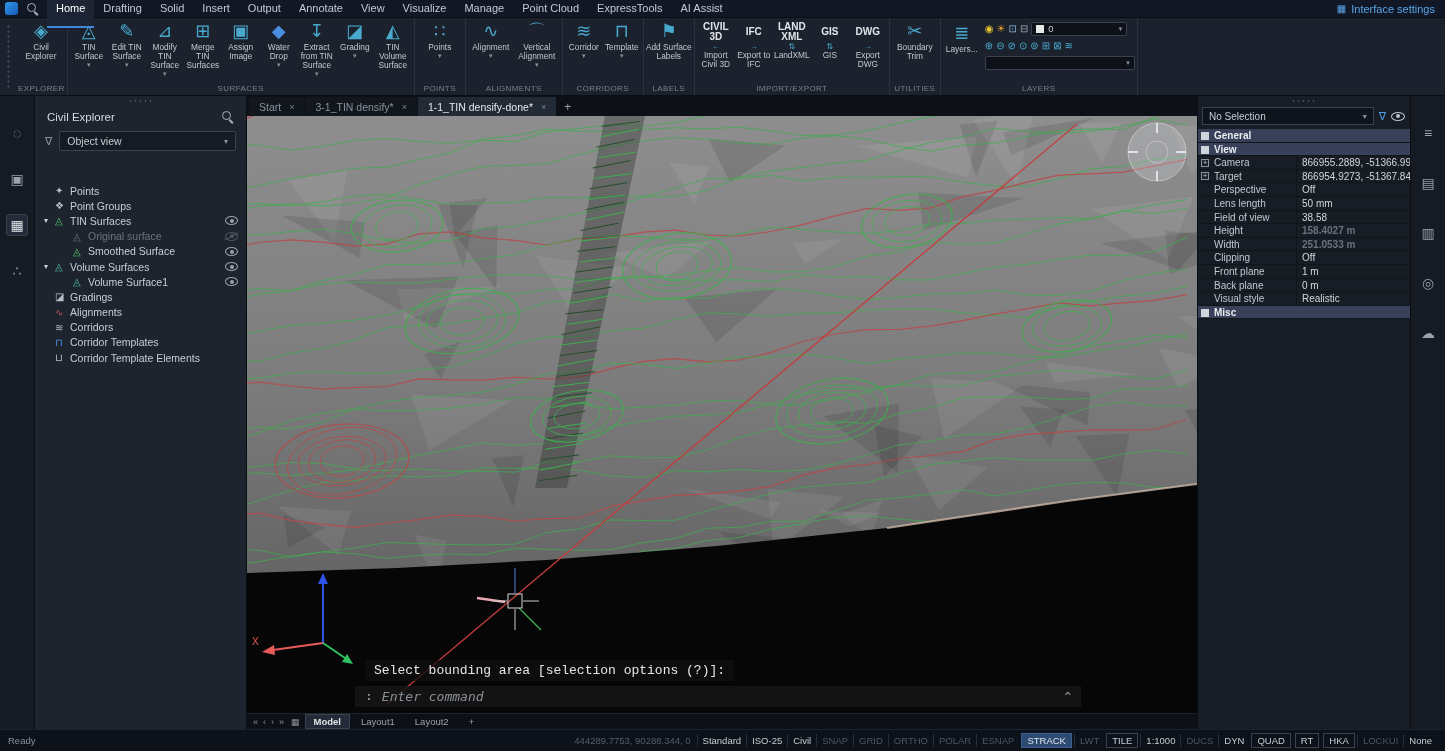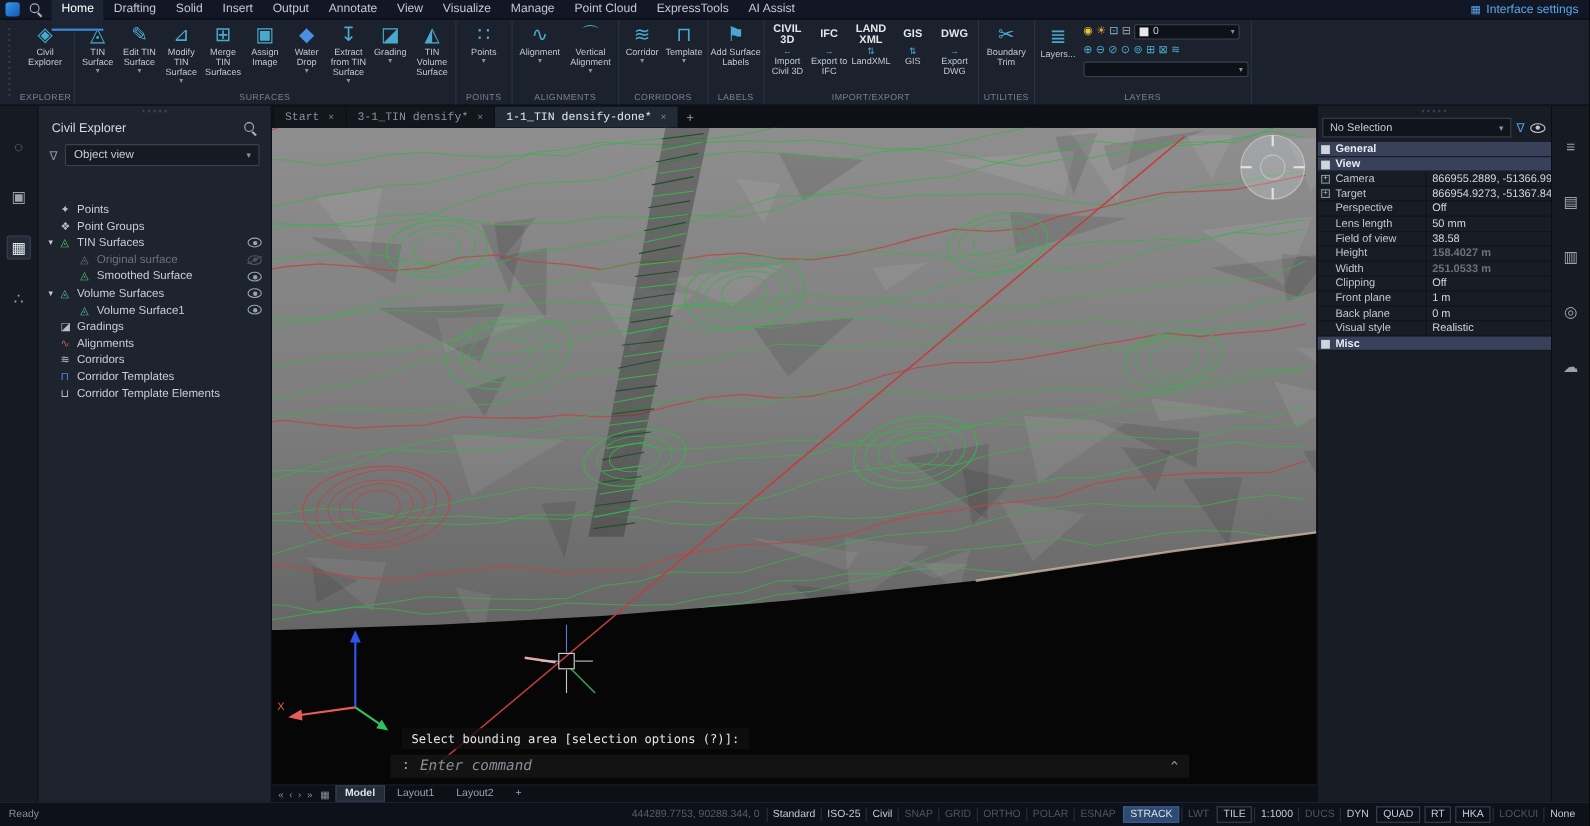--- a/index.html
+++ b/index.html
@@ -70,29 +70,29 @@
   .tlabel{white-space:nowrap;overflow:hidden;}
   .eye{display:none;position:absolute;right:8px;top:3px;width:13px;height:9px;border:1px solid #9aa2ac;border-radius:50%;}
   .eye::after{content:"";position:absolute;left:3.5px;top:1.8px;width:4px;height:4px;border-radius:50%;background:#9aa2ac;}
   .eye.on,.eye.off{display:block;}
   .eye.off{opacity:.38;}
   .eye.off::before{content:"";position:absolute;left:-2px;top:3px;width:15px;height:1px;background:#9aa2ac;transform:rotate(-28deg);}
 
   
   .center{position:absolute;left:247px;top:96px;right:248px;bottom:22px;display:flex;flex-direction:column;z-index:10;}
   .doctabs{height:20px;background:#0d1117;display:flex;align-items:flex-end;padding-left:2px;}
-  .dtabs{display:flex;gap:1px;align-items:flex-end;font-family:Liberation Mono, monospace;}
+  .dtabs{display:flex;gap:1px;align-items:flex-end;}
   .dtab{display:flex;align-items:center;gap:8px;height:19px;padding:0 10px;font-size:10.5px;color:#8a919c;background:#12161d;white-space:nowrap;}
   .dtab.active{background:#222a36;color:#e4e8ec;}
   .dtab .x{font-size:9px;color:#7a828c;}
   .dplus{margin-left:8px;color:#9aa2ac;font-size:12px;padding-bottom:2px;}
   .viewport{flex:1;position:relative;background:#060606;overflow:hidden;}
   .viewport svg{position:absolute;left:0;top:0;}
   .cmd{position:absolute;left:108px;bottom:6px;width:726px;font-family:"DejaVu Sans Mono",monospace;z-index:5;}
-  .cmd-prompt{display:inline-block;margin-left:10px;background:rgba(15,15,15,.78);color:#e6e6e6;font-size:11px;padding:3px 9px;}
+  .cmd-prompt{display:inline-block;margin-left:10px;background:rgba(15,15,15,.78);color:#e6e6e6;font-size:13px;padding:3px 9px;font-family:Liberation Mono, monospace;}
   .cmd-input{margin-top:5px;background:rgba(22,22,22,.85);color:#8a9098;font-style:italic;font-size:13px;
     padding:3px 10px;display:flex;align-items:center;gap:9px;}
   .cmd-marker{font-style:normal;color:#9aa0a8;}
   .cmd-caret{margin-left:auto;font-style:normal;color:#aab0b8;font-size:11px;line-height:8px;}
   .layoutbar{height:16px;background:#0d1117;border-top:1px solid #1c2230;display:flex;align-items:center;gap:1px;padding-left:4px;font-size:9.5px;color:#9aa2ac;}
   .lnav{display:flex;gap:1px;margin-right:4px;}
   .lnav span{padding:0 2px;font-size:9px;color:#8a919c;}
   .lgrid{font-size:9px;margin-right:4px;color:#8a919c;}
   .ltabs{display:flex;gap:2px;}
   .ltab{padding:0 8px;line-height:13px;border:1px solid transparent;white-space:nowrap;}

